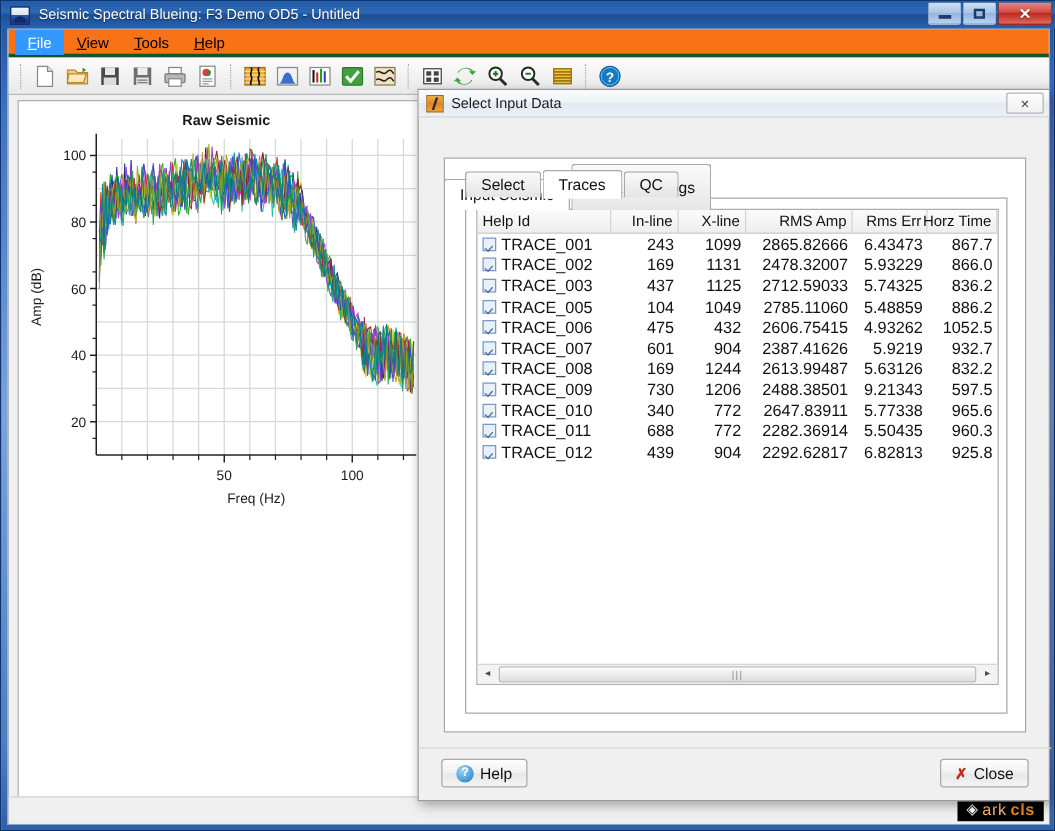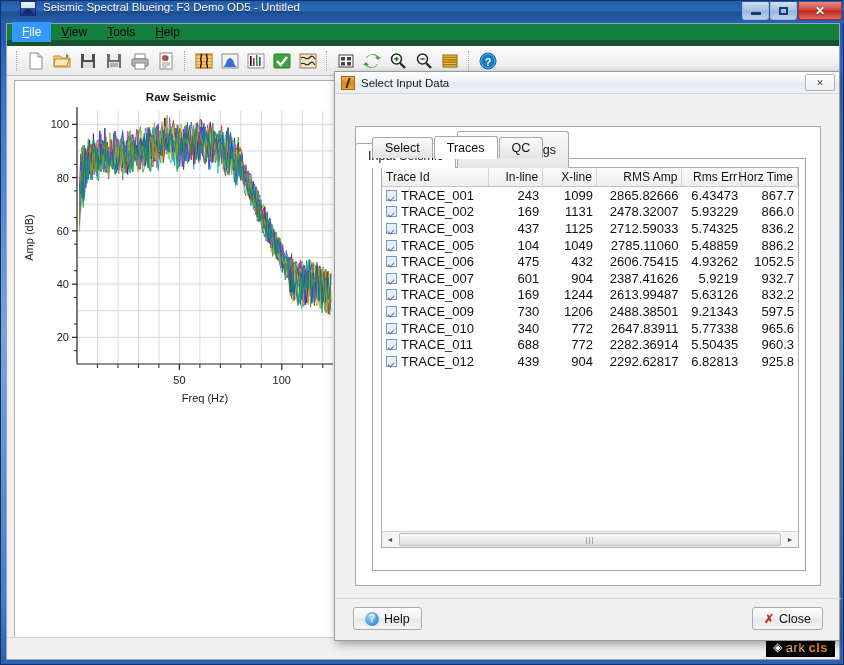--- a/index.html
+++ b/index.html
@@ -19,22 +19,22 @@
     left: 0; top: 0;
     width: 844px; height: 665px;
     background: linear-gradient(to bottom, #1f4e9c 0%, #2b5fae 6%, #3c74c2 14%, #7ba3d8 50%, #4a7ec0 90%, #2f5fa8 100%);
     border: 1px solid #0d3470;
   }
 
   #title-bar {
     position: absolute; left: 0; top: 0;
     width: 844px; height: 22px;
     background: linear-gradient(to bottom, #225ba6 0%, #2c68b4 40%, #1c4f96 52%, #2a62ad 100%);
-    display: flex; align-items: flex-start;
-    padding-left: 19px;
+    display: flex; align-items: center;
+    padding-left: 7px;
     overflow: hidden;
   }
   #title-icon {
     width: 16px; height: 15px;
     background: linear-gradient(to bottom, #f0f4fa 0%, #d8e4f2 45%, #2f56a8 46%, #16337a 100%);
     border: 1px solid #15306e;
     position: relative; flex: none;
   }
   #title-icon::after {
     content: ""; position: absolute;
@@ -73,24 +73,24 @@
   
   #client {
     position: absolute;
     left: 5px; top: 22px;
     width: 834px; height: 637px;
     background: #f0f0f0;
     border: 1px solid #8ba6c9;
   }
 
   #menu-bar {
-    height: 22px; background: #15803d;
+    height: 22px; background: #f97316;
     display: flex; align-items: center;
     padding-left: 5px;
-    border-bottom: 6px solid #14532d;
+    border-bottom: 3px solid #14532d;
   }
   .menu-item {
     padding: 3px 10px; font-size: 12px; color: #000;
     cursor: pointer;
   }
   .menu-item.active { background: #3399ff; color: #fff; }
   .menu-item u { text-decoration: underline; }
 
   #toolbar {
     height: 30px;
@@ -587,21 +587,21 @@
         <div id="inner-tabs">
           <div class="itab">Select</div>
           <div class="itab sel">Traces</div>
           <div class="itab">QC</div>
         </div>
 
         <div id="inner-panel">
           <div id="trace-table-wrap">
 
             <div id="trace-header">
-              <div class="th c-id">Trace Id</div>
+              <div class="th c-id">Help Id</div>
               <div class="th c-inl">In-line</div>
               <div class="th c-xl">X-line</div>
               <div class="th c-rms">RMS Amp</div>
               <div class="th c-err">Rms Err</div>
               <div class="th c-time">Horz Time</div>
             </div>
 
             <div id="trace-rows">
                 <div class="trow">
                   <div class="td c-id">

